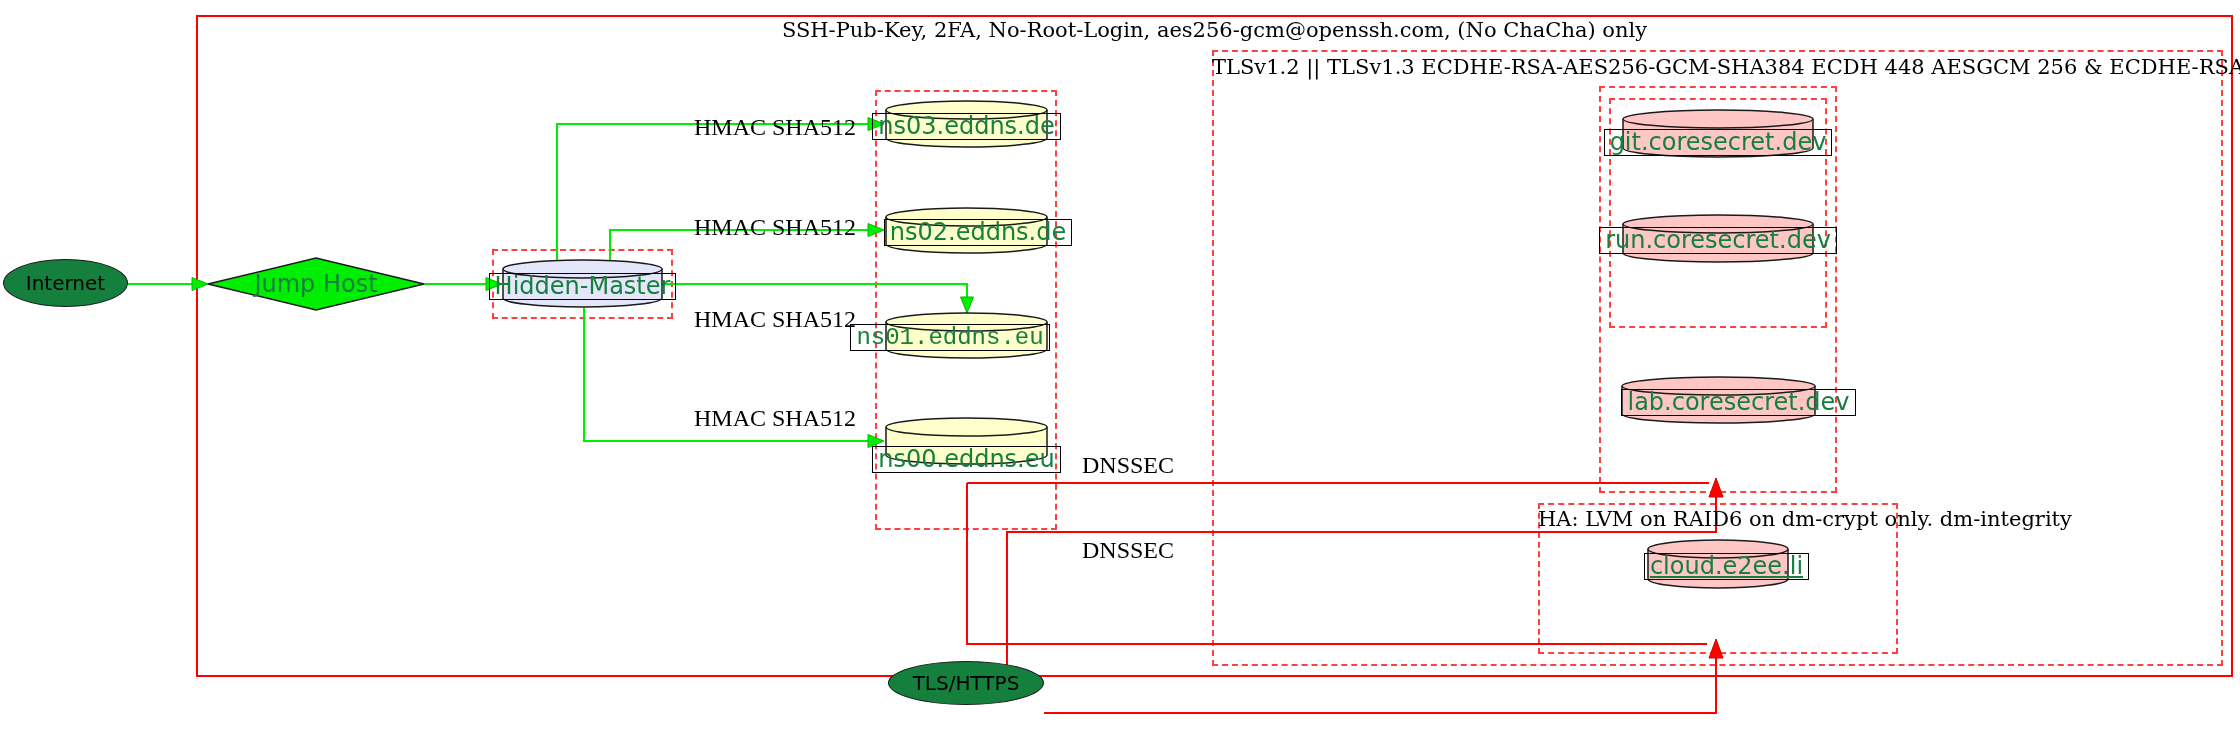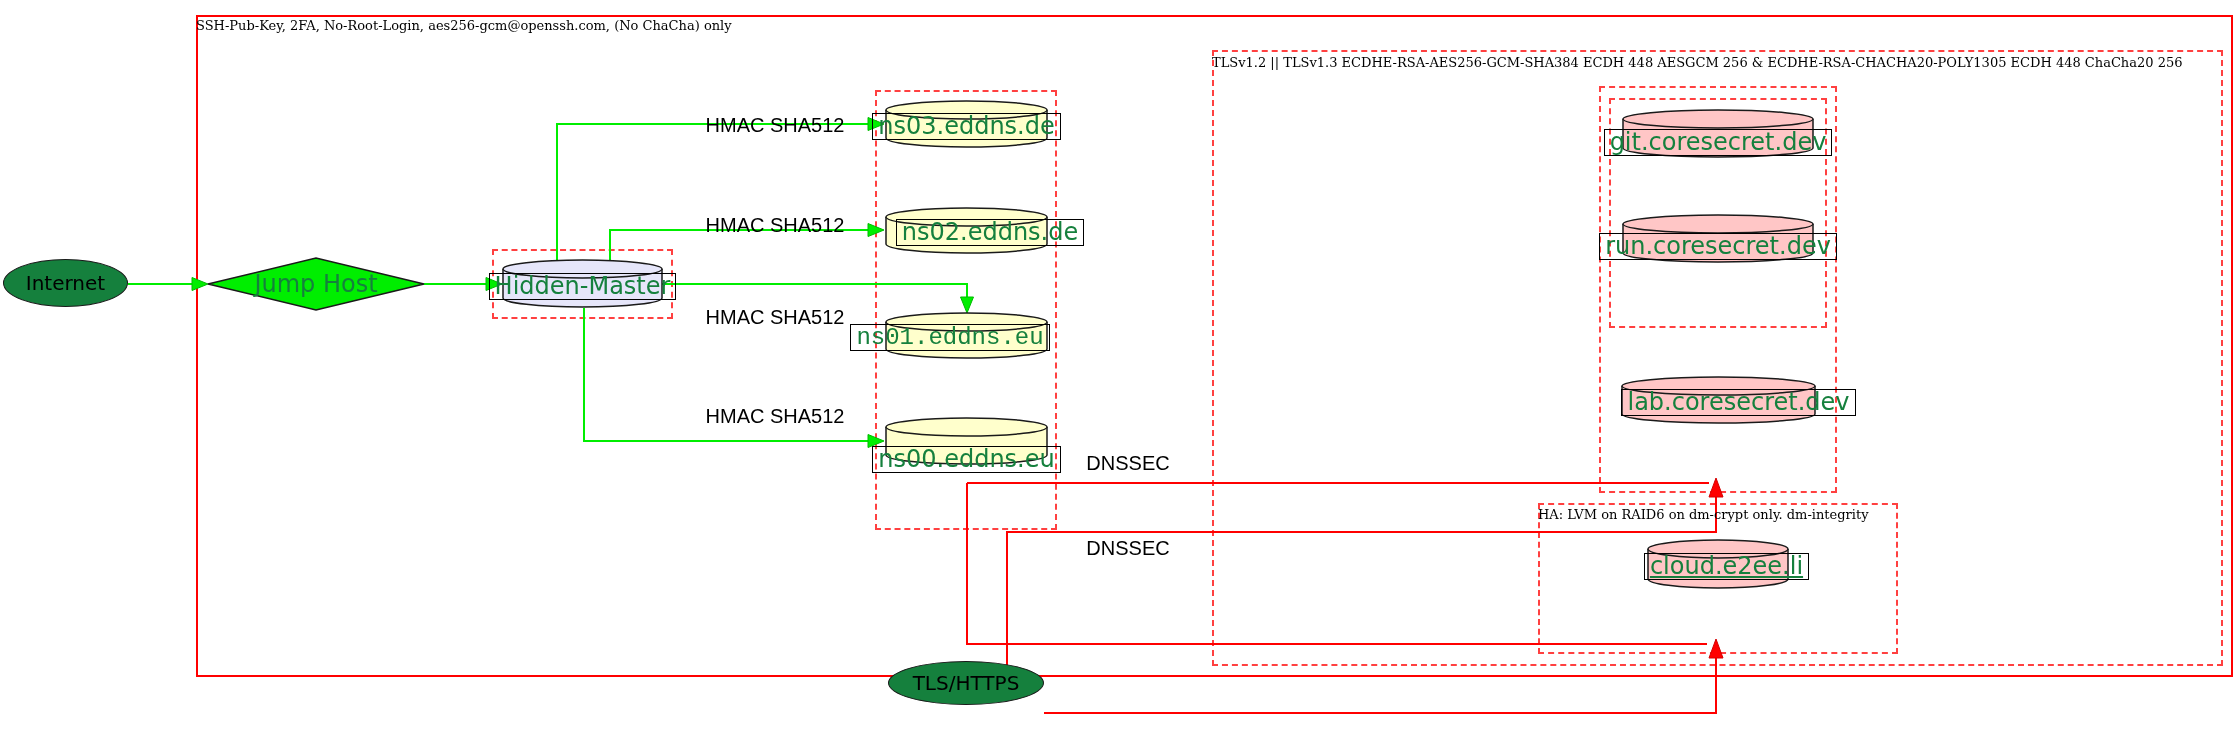--- a/index.html
+++ b/index.html
@@ -12,23 +12,23 @@
   .eg{stroke:#00ee00;stroke-width:2;fill:none;}
   .er{stroke:#ff0000;stroke-width:2;fill:none;}
   .ag{fill:#00ee00;stroke:#00bb00;stroke-width:1;}
   .ar{fill:#ff0000;stroke:#d40000;stroke-width:1;}
   .shape{stroke:#1a1a1a;stroke-width:1.5;}
   .fill-yellow{fill:#ffffcc;}
   .fill-pink{fill:#ffc6c6;}
   .fill-lavender{fill:#e6e6fa;}
   .fill-green{fill:#00ee00;}
   .cluster-label{position:absolute;font-family:"DejaVu Serif","Liberation Serif",serif;
-                 font-size:13px;color:#000;text-align:left;white-space:nowrap;}
-  .edge-label{position:absolute;font-family:Liberation Sans, sans-serif;
-              font-size:20px;color:#000;text-align:center;white-space:nowrap;}
+                 font-size:21px;color:#000;text-align:center;white-space:nowrap;}
+  .edge-label{position:absolute;font-family:Liberation Serif, serif;
+              font-size:24px;color:#000;text-align:center;white-space:nowrap;}
   .node-label{position:absolute;display:flex;align-items:center;justify-content:center;
               font-size:24px;color:#15803d;white-space:nowrap;}
   .node-label .framed{border:1px solid #000;padding:0 5px;line-height:25px;background:transparent;}
   .ellipse-node{position:absolute;box-sizing:border-box;border:1.5px solid #1a1a1a;border-radius:50%;
                 background:#15803d;display:flex;align-items:center;justify-content:center;
                 font-size:20px;color:#000;white-space:nowrap;}
 </style>
 </head>
 <body>
 
@@ -113,33 +113,33 @@
 
   <div class="node-label" style="left:208px;top:270px;width:216px;height:28px;">
     <span>Jump Host</span>
   </div>
   <div class="node-label" style="left:503px;top:266px;width:159px;height:40px;">
     <span class="framed">Hidden-Master</span>
   </div>
   <div class="node-label" style="left:886px;top:107px;width:161px;height:38px;">
     <span class="framed">ns03.eddns.de</span>
   </div>
-  <div class="node-label" style="left:886px;top:214px;width:184px;height:37px;margin-left:12px;">
+  <div class="node-label" style="left:886px;top:214px;width:184px;height:37px;">
     <span class="framed">ns02.eddns.de</span>
   </div>
   <div class="node-label" style="left:886px;top:319px;width:128px;height:37px;font-family:Liberation Mono, monospace;">
     <span class="framed">ns01.eddns.eu</span>
   </div>
   <div class="node-label" style="left:886px;top:440px;width:161px;height:38px;">
     <span class="framed">ns00.eddns.eu</span>
   </div>
   <div class="node-label" style="left:1623px;top:116px;width:190px;height:39px;margin-top:7px;">
     <span class="framed">git.coresecret.dev</span>
   </div>
-  <div class="node-label" style="left:1623px;top:221px;width:190px;height:39px;align-items:flex-end;">
+  <div class="node-label" style="left:1623px;top:221px;width:190px;height:39px;">
     <span class="framed">run.coresecret.dev</span>
   </div>
   <div class="node-label" style="left:1622px;top:383px;width:193px;height:38px;padding-left:20px;">
     <span class="framed">lab.coresecret.dev</span>
   </div>
   <div class="node-label" style="left:1648px;top:546px;width:157px;height:40px;text-decoration:underline;">
     <span class="framed">cloud.e2ee.li</span>
   </div>
 
   <div class="cluster-label" style="left:196px;top:18px;width:2037px;">SSH-Pub-Key, 2FA, No-Root-Login, aes256-gcm@openssh.com, (No ChaCha) only</div>

